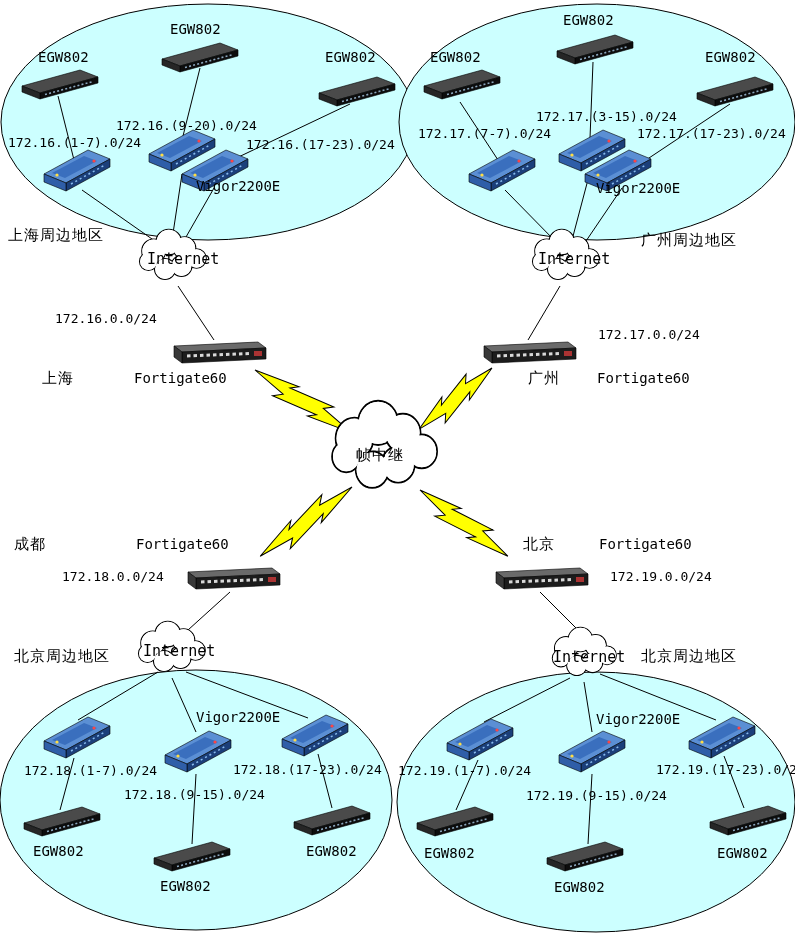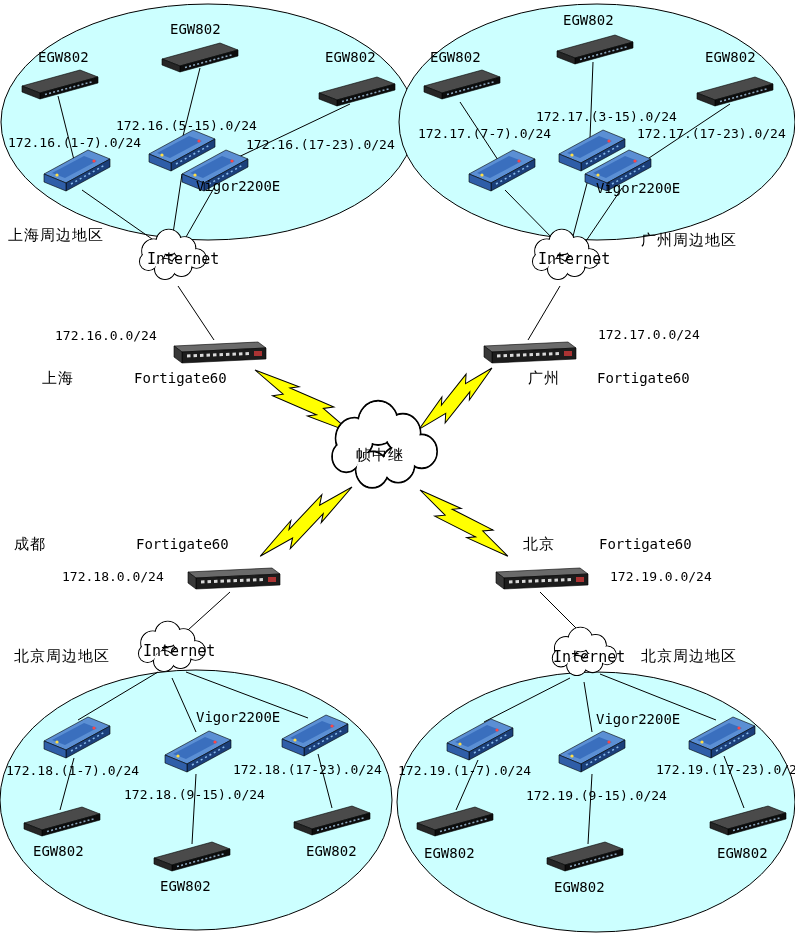--- a/index.html
+++ b/index.html
@@ -161,56 +161,56 @@
     <use href="#switch" transform="translate(417,807)"></use>
     <use href="#switch" transform="translate(547,842)"></use>
     <use href="#switch" transform="translate(710,806)"></use>
   </g>
 </svg>
 
 <div class="lbl lbl-dev" style="left:38px;top:50px">EGW802</div>
 <div class="lbl lbl-dev" style="left:170px;top:22px">EGW802</div>
 <div class="lbl lbl-dev" style="left:325px;top:50px">EGW802</div>
 <div class="lbl" style="left:8px;top:136px">172.16.(1-7).0/24</div>
-<div class="lbl" style="left:116px;top:119px">172.16.(5-15).0/24</div>
+<div class="lbl" style="left:116px;top:119px">172.16.(9-20).0/24</div>
 <div class="lbl" style="left:246px;top:138px">172.16.(17-23).0/24</div>
 <div class="lbl lbl-dev" style="left:196px;top:179px">Vigor2200E</div>
 <div class="lbl lbl-cn" style="left:8px;top:227px">上海周边地区</div>
 <div class="lbl lbl-cloud" style="left:147px;top:251px">Internet</div>
 
 <div class="lbl lbl-dev" style="left:430px;top:50px">EGW802</div>
 <div class="lbl lbl-dev" style="left:563px;top:13px">EGW802</div>
 <div class="lbl lbl-dev" style="left:705px;top:50px">EGW802</div>
 <div class="lbl" style="left:418px;top:127px">172.17.(7-7).0/24</div>
 <div class="lbl" style="left:536px;top:110px">172.17.(3-15).0/24</div>
 <div class="lbl" style="left:637px;top:127px">172.17.(17-23).0/24</div>
 <div class="lbl lbl-dev" style="left:596px;top:181px">Vigor2200E</div>
 <div class="lbl lbl-cn" style="left:641px;top:232px">广州周边地区</div>
 <div class="lbl lbl-cloud" style="left:538px;top:251px">Internet</div>
 
-<div class="lbl" style="left:55px;top:329px">172.16.0.0/24</div>
+<div class="lbl" style="left:55px;top:312px">172.16.0.0/24</div>
 <div class="lbl lbl-cn" style="left:42px;top:370px">上海</div>
 <div class="lbl lbl-dev" style="left:134px;top:371px">Fortigate60</div>
 <div class="lbl" style="left:598px;top:328px">172.17.0.0/24</div>
 <div class="lbl lbl-cn" style="left:528px;top:370px">广州</div>
 <div class="lbl lbl-dev" style="left:597px;top:371px">Fortigate60</div>
 
 <div class="lbl lbl-cn" style="left:356px;top:447px">帧中继</div>
 
 <div class="lbl lbl-cn" style="left:14px;top:536px">成都</div>
 <div class="lbl lbl-dev" style="left:136px;top:537px">Fortigate60</div>
 <div class="lbl" style="left:62px;top:570px">172.18.0.0/24</div>
 <div class="lbl lbl-cn" style="left:523px;top:536px">北京</div>
 <div class="lbl lbl-dev" style="left:599px;top:537px">Fortigate60</div>
 <div class="lbl" style="left:610px;top:570px">172.19.0.0/24</div>
 
 <div class="lbl lbl-cloud" style="left:143px;top:643px">Internet</div>
 <div class="lbl lbl-cn" style="left:14px;top:648px">北京周边地区</div>
 <div class="lbl lbl-dev" style="left:196px;top:710px">Vigor2200E</div>
-<div class="lbl" style="left:6px;top:764px">172.18.(1-7).0/24</div>
+<div class="lbl" style="left:24px;top:764px">172.18.(1-7).0/24</div>
 <div class="lbl" style="left:124px;top:788px">172.18.(9-15).0/24</div>
 <div class="lbl" style="left:233px;top:763px">172.18.(17-23).0/24</div>
 <div class="lbl lbl-dev" style="left:33px;top:844px">EGW802</div>
 <div class="lbl lbl-dev" style="left:160px;top:879px">EGW802</div>
 <div class="lbl lbl-dev" style="left:306px;top:844px">EGW802</div>
 
 <div class="lbl lbl-cloud" style="left:553px;top:649px">Internet</div>
 <div class="lbl lbl-cn" style="left:641px;top:648px">北京周边地区</div>
 <div class="lbl lbl-dev" style="left:596px;top:712px">Vigor2200E</div>
 <div class="lbl" style="left:398px;top:764px">172.19.(1-7).0/24</div>

